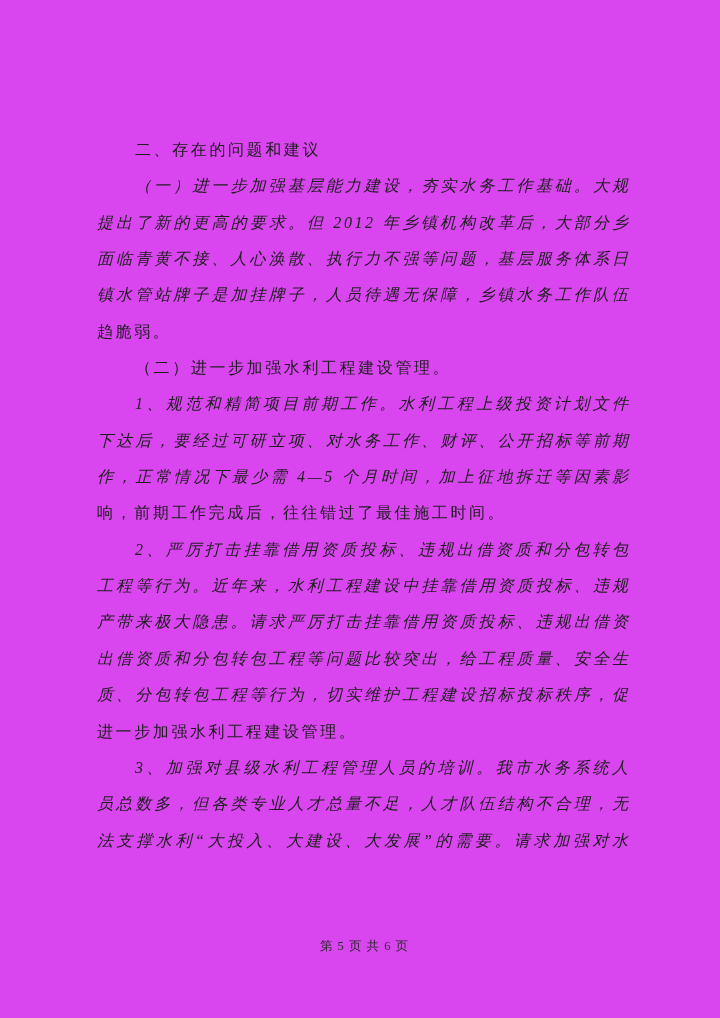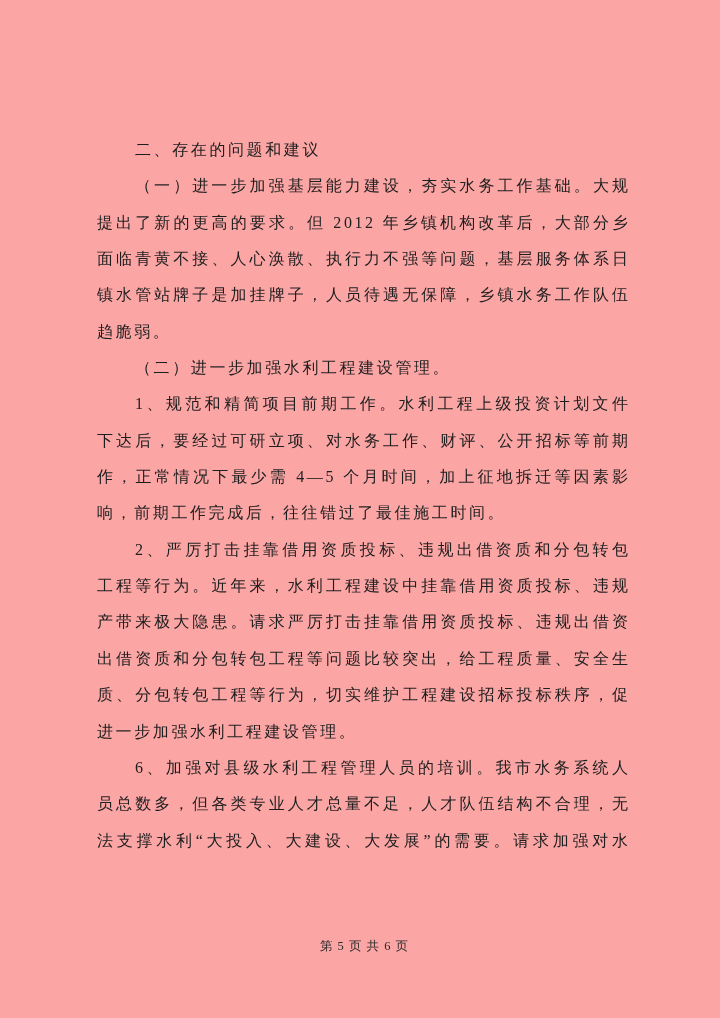--- a/index.html
+++ b/index.html
@@ -12,21 +12,21 @@
       height: 1018px;
       position: relative;
       overflow: hidden;
       font-family: "Liberation Serif", "DejaVu Serif", serif;
       color: #1e1e1e;
     }
     .page {
       position: absolute;
       left: 0; top: 0;
       width: 720px; height: 1018px;
-      background: #fca5a5;
+      background: #d946ef;
     }
     .body-text {
       position: absolute;
       left: 97px;
       top: 132px;
       width: 531px;
     }
     .ln {
       display: block;
       height: 36.35px;
@@ -36,20 +36,21 @@
       white-space: nowrap;
       text-align: left;
     }
     .ln.j {
       text-align: justify;
       text-align-last: justify;
       text-justify: inter-character;
       margin-right: -2.6px;
       white-space: normal;
       overflow: hidden;
+      font-style: italic;
     }
     .ln.ind {
       padding-left: 38px;
     }
     .footer {
       position: absolute;
       left: 288px;
       width: 153px;
       top: 937px;
       height: 18px;
@@ -93,21 +94,21 @@
     <div>
       <div class="ln ind j">2、严厉打击挂靠借用资质投标、违规出借资质和分包转包</div>
       <div class="ln j">工程等行为。近年来，水利工程建设中挂靠借用资质投标、违规</div>
       <div class="ln j">产带来极大隐患。请求严厉打击挂靠借用资质投标、违规出借资</div>
       <div class="ln j">出借资质和分包转包工程等问题比较突出，给工程质量、安全生</div>
       <div class="ln j">质、分包转包工程等行为，切实维护工程建设招标投标秩序，促</div>
       <div class="ln">进一步加强水利工程建设管理。</div>
     </div>
 
     <div>
-      <div class="ln ind j">6、加强对县级水利工程管理人员的培训。我市水务系统人</div>
+      <div class="ln ind j">3、加强对县级水利工程管理人员的培训。我市水务系统人</div>
       <div class="ln j">员总数多，但各类专业人才总量不足，人才队伍结构不合理，无</div>
       <div class="ln j">法支撑水利“大投入、大建设、大发展”的需要。请求加强对水</div>
     </div>
 
   </div>
 
   <div class="footer">第 5 页  共 6 页</div>
 </div>
 
 </body></html>

